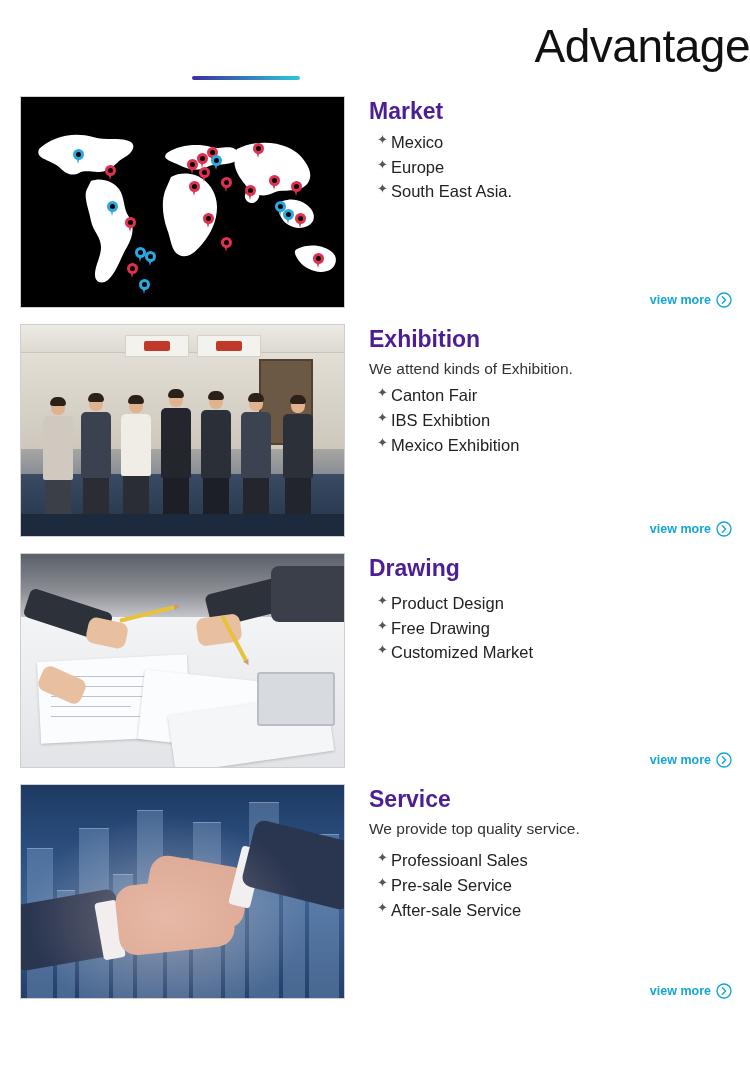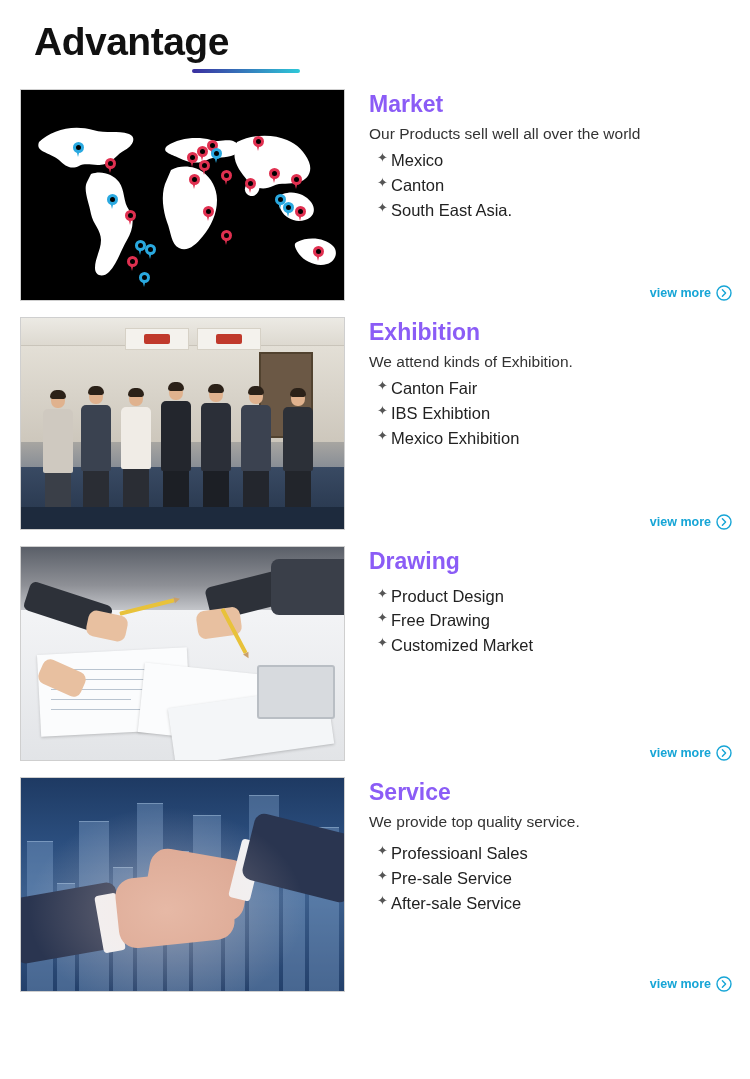--- a/index.html
+++ b/index.html
@@ -17,26 +17,27 @@
     width: 750px;
     height: 1079px;
     overflow: hidden;
   }
 
   
   .header {
     padding: 22px 0 0 34px;
   }
   .header-title {
-    font-size: 39px;
-    font-weight: bold;
+    font-size: 46px;
+    font-weight: normal;
     letter-spacing: -0.5px;
     color: #111;
     line-height: 1.05;
     margin: 0;
+    text-align: right;
   }
   .header-underline {
     width: 108px;
     height: 4px;
     margin-left: 158px;
     margin-top: 6px;
     background: linear-gradient(to right, #3b2fa0, #2ec8d8);
     border-radius: 2px;
   }
 
@@ -64,21 +65,21 @@
   }
   .content {
     flex: 1 1 auto;
     padding-left: 24px;
     position: relative;
     min-height: 100%;
   }
   .sec-title {
     font-size: 23px;
     font-weight: bold;
-    color: #8b5cf6;
+    color: #4c1d95;
     margin: 2px 0 4px 0;
     line-height: 1.2;
   }
   .sec-sub {
     font-size: 15.5px;
     color: #333;
     margin: 0 0 3px 0;
     line-height: 1.45;
   }
   .bullets {
@@ -426,24 +427,23 @@
           </div>
         <div class="pin" style="left:292px;top:156px;color:#e03050">
             <span class="head" style="background:#e03050"></span>
             <span class="tip"></span>
             <span class="dot"></span>
           </div>
       </div>
     </div>
     <div class="content">
       <div class="sec-title">Market</div>
-      <div class="sec-sub">Our Products sell well all over the world</div>
       <ul class="bullets">
         <li><span class="dia">✦</span><span>Mexico</span></li>
-        <li><span class="dia">✦</span><span>Canton</span></li>
+        <li><span class="dia">✦</span><span>Europe</span></li>
         <li><span class="dia">✦</span><span>South East Asia.</span></li>
       </ul>
       <a class="viewmore">
         <span>view more</span>
         <span class="arrow-circle">
           <svg viewBox="0 0 16 16" width="16" height="16">
               <circle cx="8" cy="8" r="7" fill="none" stroke="#16a5d6" stroke-width="1.4"></circle>
               <path d="M6.4 4.8 L9.6 8 L6.4 11.2" fill="none" stroke="#16a5d6" stroke-width="1.4" stroke-linecap="round" stroke-linejoin="round"></path>
             </svg>
         </span>

